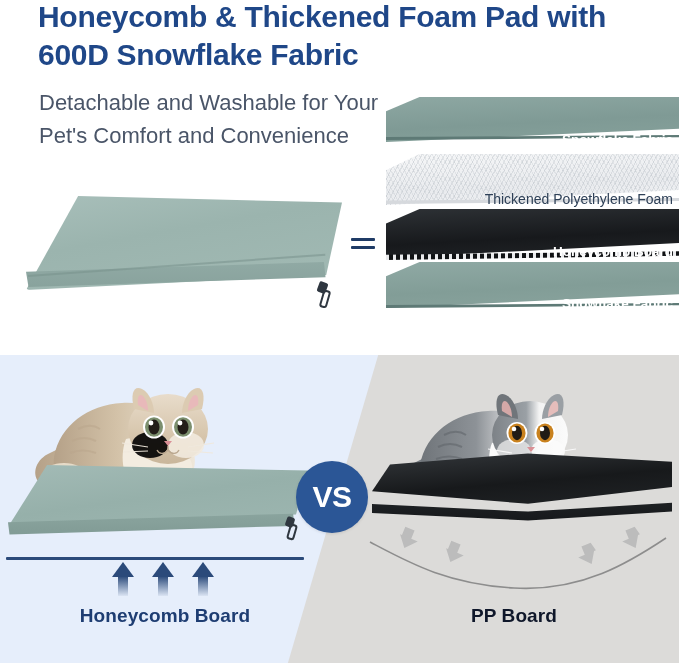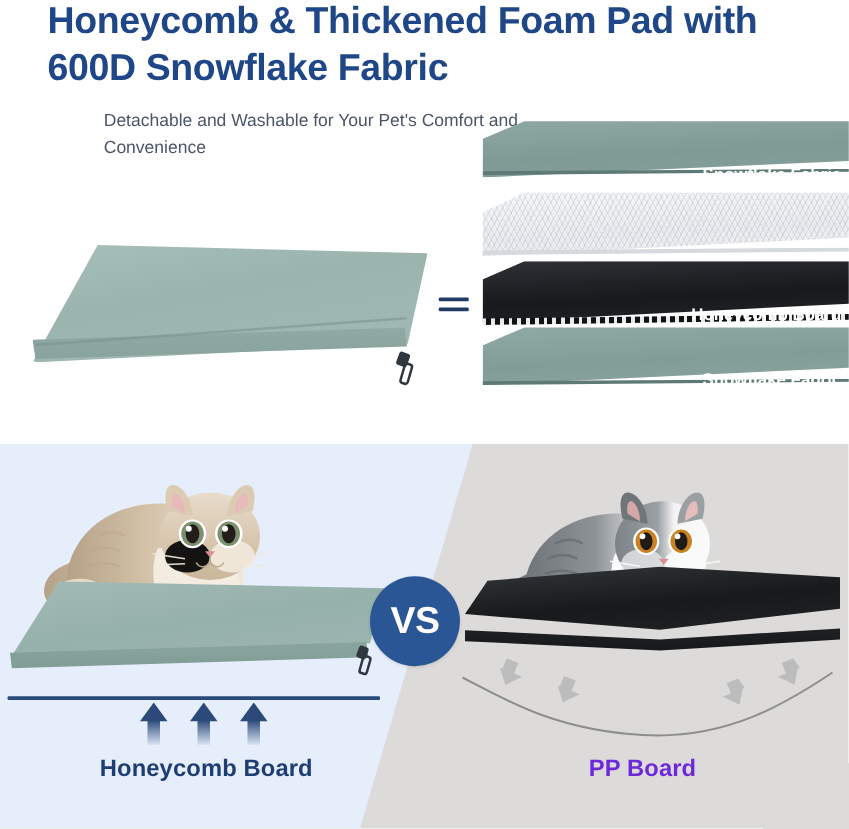--- a/index.html
+++ b/index.html
@@ -32,25 +32,24 @@
     font-weight: bold;
     line-height: 1.26;
     letter-spacing: -0.3px;
     color: #1f4788;
   }
 
   #page-subtitle {
     position: absolute;
     left: 27px; top: 86px;
     width: 340px;
-    font-size: 14px;
+    font-size: 22px;
     font-weight: normal;
     line-height: 1.52;
     color: #4a5568;
-    margin-left: 44px;
   }
 
   
   #assembled-pad {
     position: absolute;
     left: 14px; top: 196px;
     width: 316px; height: 110px;
   }
   #pad-top {
     position: absolute;
@@ -351,21 +350,21 @@
   }
   .down-arrow svg { display: block; }
 
   #label-pp {
     position: absolute;
     left: 349px; top: 605px;
     width: 330px;
     text-align: center;
     font-size: 19px;
     font-weight: bold;
-    color: #6d28d9;
+    color: #0f172a;
     letter-spacing: 0.1px;
   }
 
   
   #vs-badge {
     position: absolute;
     left: 296px; top: 461px;
     width: 72px; height: 72px;
     border-radius: 50%;
     background: #2b5696;
@@ -411,20 +410,21 @@
 
     <div class="layer" id="layer-fabric-top">
       <div class="slab"></div>
       <div class="slab-edge"></div>
       <div class="layer-label">Snowflake Fabric</div>
     </div>
 
     <div class="layer" id="layer-foam">
       <div class="slab"></div>
       <div class="slab-edge"></div>
+      <div class="layer-label">Thickened Polyethylene Foam</div>
     </div>
 
     <div class="layer" id="layer-honeycomb">
       <div class="slab"></div>
       <div class="flutes"></div>
       <div class="layer-label">Honeycomb Board</div>
     </div>
 
     <div class="layer" id="layer-fabric-bottom">
       <div class="slab"></div>

